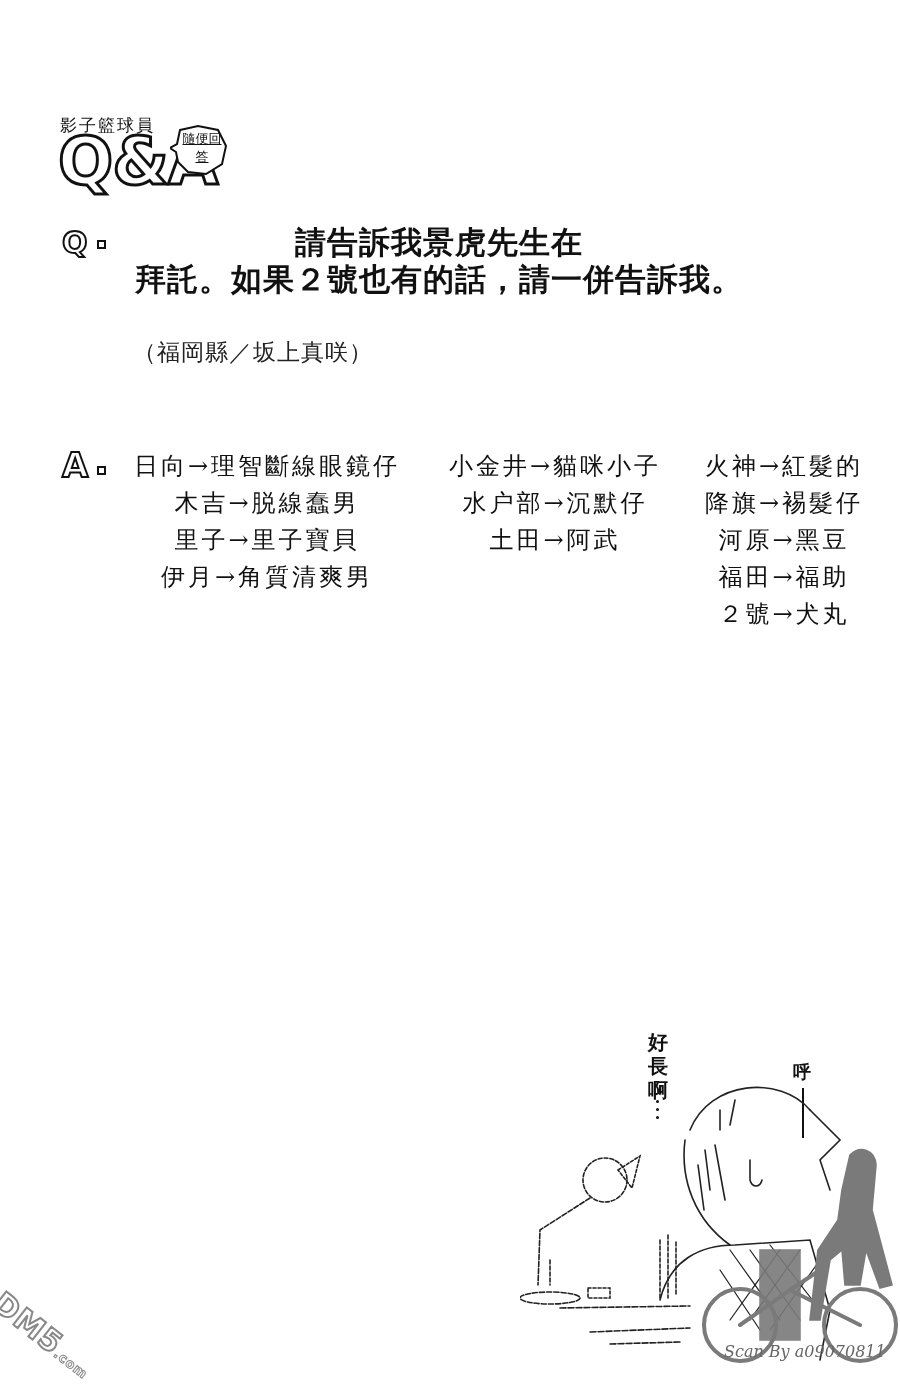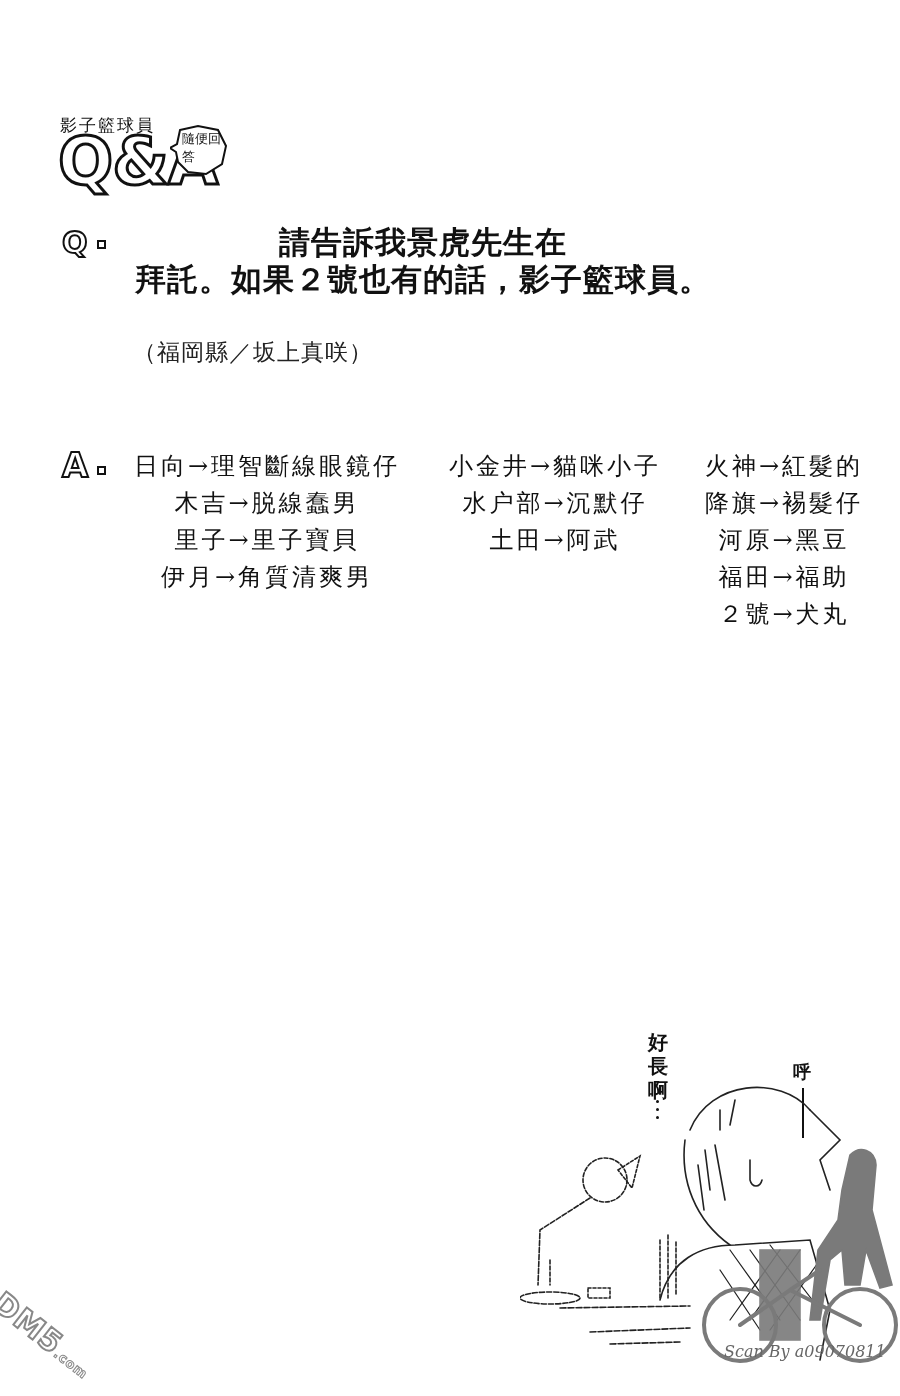--- a/index.html
+++ b/index.html
@@ -5,21 +5,21 @@
   html, body { margin: 0; padding: 0; background: #ffffff; }
   body { width: 900px; height: 1396px; position: relative; overflow: hidden; font-family: "DejaVu Sans", sans-serif; color: #111; }
   .abs { position: absolute; }
 
   
   .hdr-sub { left: 60px; top: 114px; font-family: "DejaVu Serif", serif; font-size: 17px; letter-spacing: 2px; color: #111; }
   .hdr-qa { left: 58px; top: 132px; font-family: "DejaVu Sans", sans-serif; font-weight: bold; font-size: 65px; line-height: 60px; color: #fff;
     -webkit-text-stroke: 3px #111; letter-spacing: -1px; }
   .bubble { left: 170px; top: 124px; width: 56px; height: 50px; }
   .bubble svg { position: absolute; left: 0; top: 0; }
-  .bubble-text { position: absolute; left: 12px; top: 6px; width: 40px; font-family: "DejaVu Serif", serif; font-size: 13px; line-height: 18px; text-align: left; color: #111; }
+  .bubble-text { position: absolute; left: 12px; top: 6px; width: 40px; font-family: "DejaVu Serif", serif; font-size: 13px; line-height: 18px; text-align: center; color: #111; text-decoration: underline; }
 
   
   .q-marker { left: 62px; top: 225px; font-size: 30px; font-weight: bold; color: #fff; -webkit-text-stroke: 2px #111; line-height: 36px; }
   .q-dot { left: 97px; top: 240px; width: 9px; height: 9px; border: 2px solid #111; box-sizing: border-box; }
   .q-lines { left: 135px; top: 224px; font-family: "DejaVu Sans", sans-serif; font-weight: bold; font-size: 31px; line-height: 37px; color: #111; letter-spacing: 1px; }
   .q-line { white-space: nowrap; text-align: center; }
   .q-source { left: 133px; top: 337px; font-size: 23px; line-height: 30px; color: #222; white-space: nowrap; letter-spacing: 1px; }
 
   
   .a-marker { left: 62px; top: 446px; font-size: 34px; font-weight: bold; color: #fff; -webkit-text-stroke: 2px #111; line-height: 38px; }
@@ -50,21 +50,21 @@
   <svg width="58" height="52" viewBox="0 0 58 52">
     <path d="M10 6 L28 2 L48 6 L56 22 L52 40 L36 50 L18 48 L8 38 L6 28 L0 24 L7 20 Z" fill="#fff" stroke="#111" stroke-width="2"></path>
   </svg>
   <div class="bubble-text">隨便回答</div>
 </div>
 
 <div class="abs q-marker">Q</div>
 <div class="abs q-dot"></div>
 <div class="abs q-lines">
   <div class="q-line">請告訴我景虎先生在</div>
-  <div class="q-line">拜託。如果２號也有的話，影子籃球員。</div>
+  <div class="q-line">拜託。如果２號也有的話，請一併告訴我。</div>
 </div>
 <div class="abs q-source">（福岡縣／坂上真咲）</div>
 
 <div class="abs a-marker">A</div>
 <div class="abs a-dot"></div>
 
 <div class="abs a-col col1">
   <div class="row">日向→理智斷線眼鏡仔</div>
   <div class="row">木吉→脱線蠢男</div>
   <div class="row">里子→里子寶貝</div>

